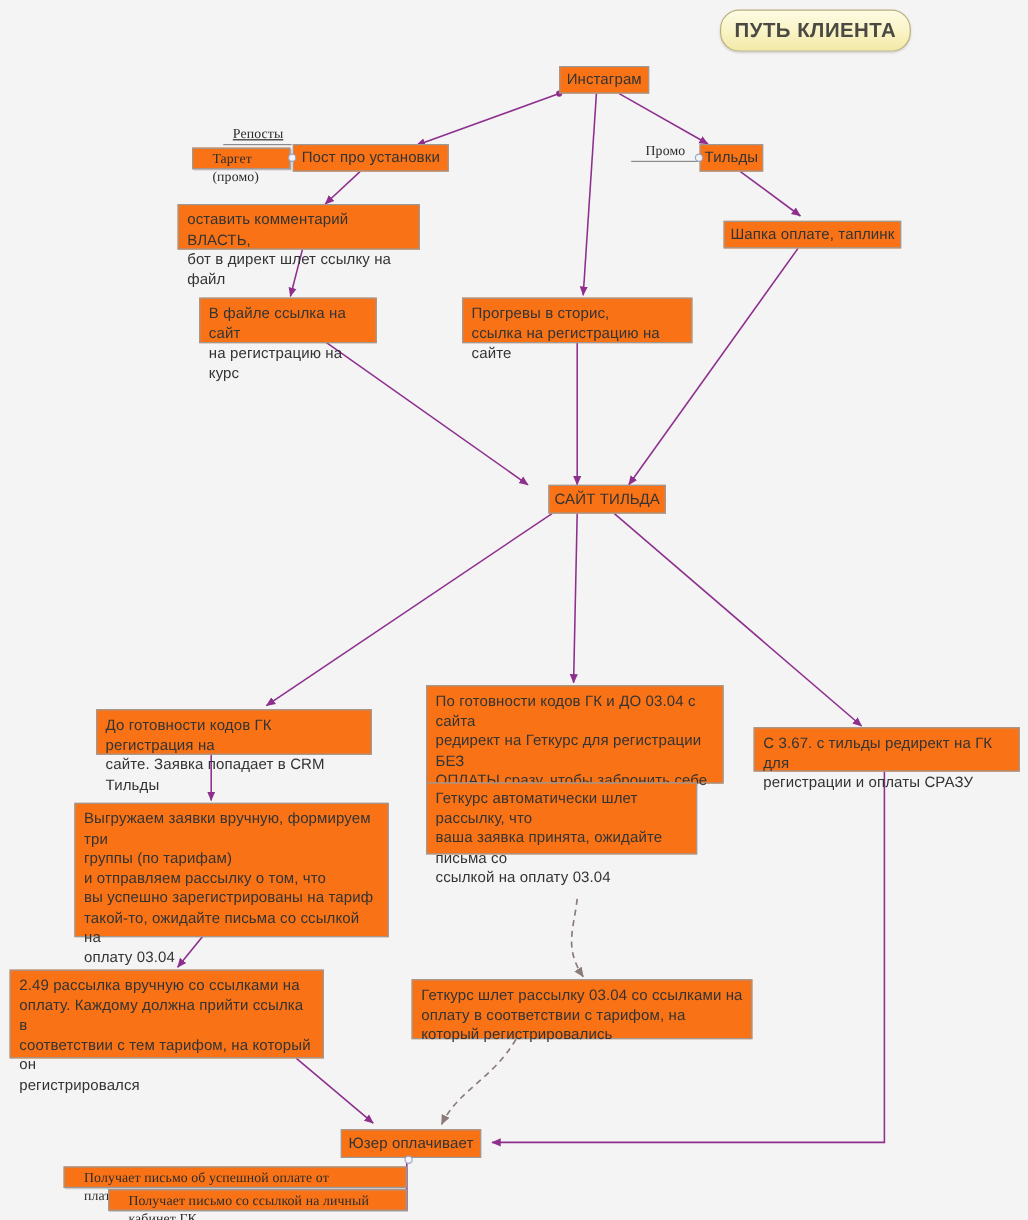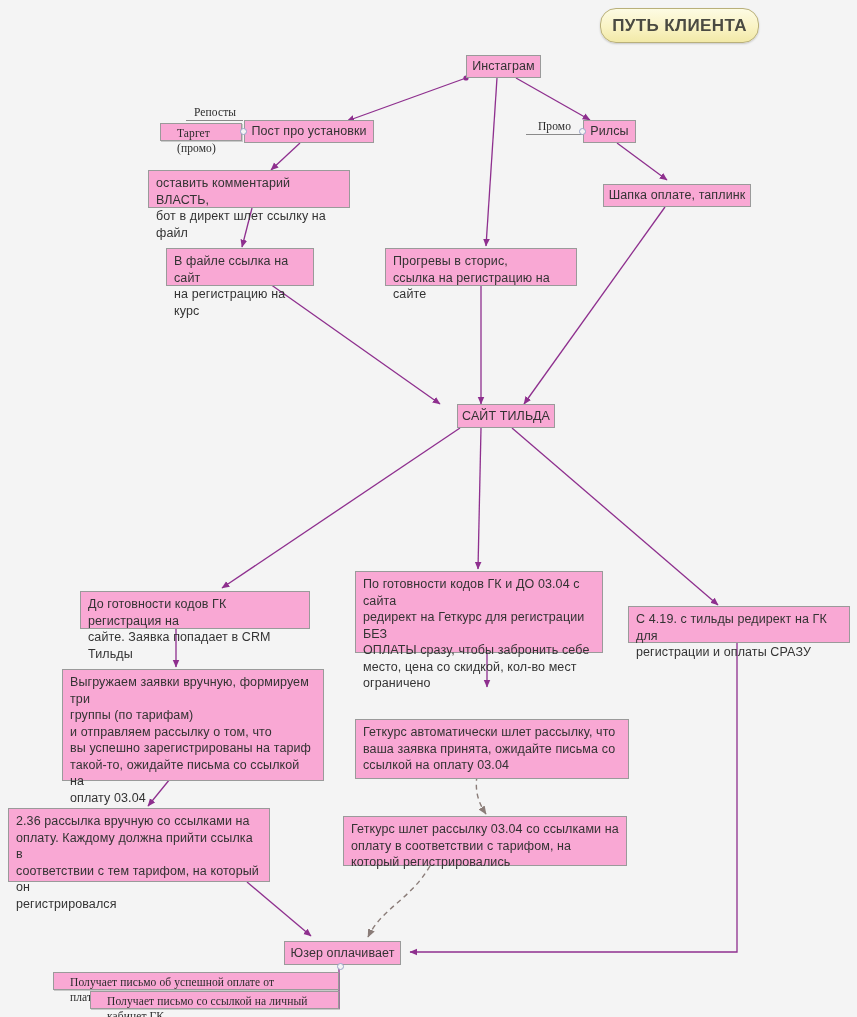--- a/index.html
+++ b/index.html
@@ -10,21 +10,21 @@
     position:relative;
     overflow:hidden;
     -webkit-font-smoothing:antialiased;
   }
   #canvas{position:absolute;left:0;top:0;width:857px;height:1017px;}
   svg#edges{position:absolute;left:0;top:0;width:857px;height:1017px;pointer-events:none;}
 
   .node{
     position:absolute;
     box-sizing:border-box;
-    background:#f9a8d4;
+    background:#f97316;
     border:1px solid #9a9a9a;
     color:#333333;
     font-size:12.5px;
     line-height:16.5px;
     padding:4px 7px;
     white-space:pre-line;
     letter-spacing:0.1px;
   }
   .node.center{
     display:flex;align-items:center;justify-content:center;
@@ -132,23 +132,23 @@
       <path d="M430,866 C410,900 382,908 368,937" marker-end="url(#arrowg)"></path>
     </g>
   </svg>
 
   <div class="title-badge" style="left:600px;top:8px;width:159px;height:35px;border-radius:16px;">ПУТЬ КЛИЕНТА</div>
 
   <div class="node center" style="left:466px;top:55px;width:75px;height:23px;">Инстаграм</div>
 
   <div class="node center" style="left:244px;top:120px;width:130px;height:23px;">Пост про установки</div>
 
-  <div class="node center" style="left:583px;top:120px;width:53px;height:23px;">Рилсы</div>
-
-  <div class="node serif open" style="left:186px;top:105px;width:57px;height:16px;">Репосты</div>
+  <div class="node center" style="left:583px;top:120px;width:53px;height:23px;">Тильды</div>
+
+  <div class="node serif open" style="left:186px;top:105px;width:57px;height:16px;text-decoration:underline;">Репосты</div>
 
   <div class="node serif shadowed" style="left:160px;top:123px;width:82px;height:18px;">Таргет (промо)</div>
 
   <div class="node serif open" style="left:526px;top:119px;width:57px;height:16px;">Промо</div>
 
   <div class="node" style="left:148px;top:170px;width:202px;height:38px;">оставить комментарий ВЛАСТЬ,
 бот в директ шлет ссылку на файл</div>
 
   <div class="node center" style="left:603px;top:184px;width:148px;height:23px;">Шапка оплате, таплинк</div>
 
@@ -162,35 +162,35 @@
 
   <div class="node" style="left:80px;top:591px;width:230px;height:38px;">До готовности кодов ГК регистрация на
 сайте. Заявка попадает в CRM Тильды</div>
 
   <div class="node" style="left:355px;top:571px;width:248px;height:82px;">По готовности кодов ГК и ДО 03.04 с сайта
 редирект на Геткурс для регистрации БЕЗ
 ОПЛАТЫ сразу, чтобы забронить себе
 место, цена со скидкой, кол-во мест
 ограничено</div>
 
-  <div class="node" style="left:628px;top:606px;width:222px;height:37px;">С 4.19. с тильды редирект на ГК для
+  <div class="node" style="left:628px;top:606px;width:222px;height:37px;">С 3.67. с тильды редирект на ГК для
 регистрации и оплаты СРАЗУ</div>
 
   <div class="node" style="left:62px;top:669px;width:262px;height:112px;">Выгружаем заявки вручную, формируем три
 группы (по тарифам)
 и отправляем рассылку о том, что
 вы успешно зарегистрированы на тариф
 такой-то, ожидайте письма со ссылкой на
 оплату 03.04</div>
 
-  <div class="node" style="left:355px;top:719px;width:274px;height:60px;">Геткурс автоматически шлет рассылку, что
+  <div class="node" style="left:355px;top:652px;width:226px;height:60px;">Геткурс автоматически шлет рассылку, что
 ваша заявка принята, ожидайте письма со
 ссылкой на оплату 03.04</div>
 
-  <div class="node" style="left:8px;top:808px;width:262px;height:74px;">2.36 рассылка вручную со ссылками на
+  <div class="node" style="left:8px;top:808px;width:262px;height:74px;">2.49 рассылка вручную со ссылками на
 оплату. Каждому должна прийти ссылка в
 соответствии с тем тарифом, на который он
 регистрировался</div>
 
   <div class="node" style="left:343px;top:816px;width:284px;height:50px;">Геткурс шлет рассылку 03.04 со ссылками на
 оплату в соответствии с тарифом, на
 который регистрировались</div>
 
   <div class="node center" style="left:284px;top:941px;width:117px;height:24px;">Юзер оплачивает</div>
 

